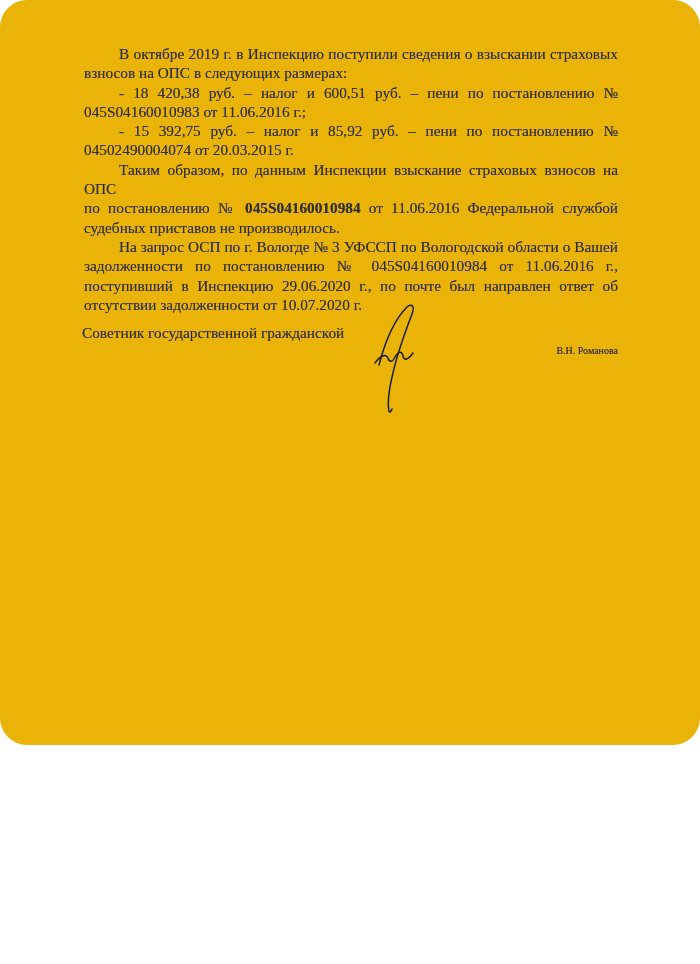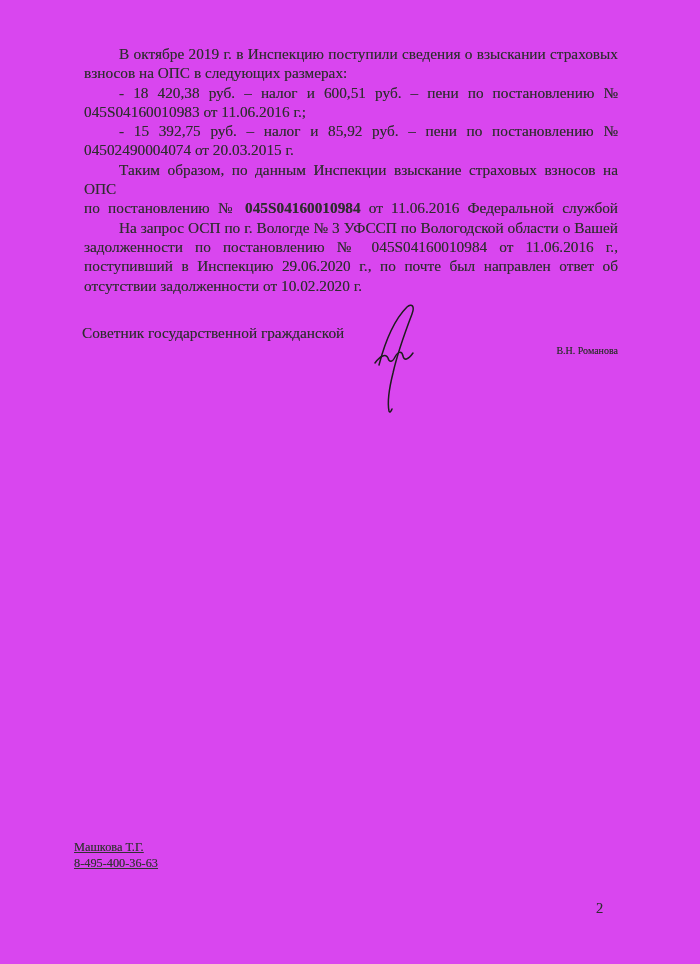--- a/index.html
+++ b/index.html
@@ -3,24 +3,25 @@
 <meta charset="utf-8">
 <style>
   html, body { margin: 0; padding: 0; }
   body {
     width: 700px; height: 964px;
     background: #ffffff;
     font-family: "Liberation Serif", "DejaVu Serif", serif;
   }
   .page {
     position: relative;
-    width: 700px; height: 964px;
-    background: #d946ef;
+    width: 700px; height: 745px;
+    background: #eab308;
     overflow: hidden;
     color: #2e2e2e;
+    border-radius: 27px;
   }
   
   .body-text {
     position: absolute;
     left: 84px; top: 44px; width: 534px;
     font-size: 15.3px;
     line-height: 19.3px;
     text-shadow: 0 0 0.5px rgba(45,45,45,0.55); 
   }
   .para { margin: 0; }
@@ -74,26 +75,27 @@
         <div class="tline first"><span>- 18 420,38 руб. – налог и 600,51 руб. – пени по постановлению №</span></div>
         <div class="tline lastline"><span>045S04160010983 от 11.06.2016 г.;</span></div>
       </div>
       <div class="para">
         <div class="tline first"><span>- 15 392,75 руб. – налог и 85,92 руб. – пени по постановлению №</span></div>
         <div class="tline lastline"><span>04502490004074 от 20.03.2015 г.</span></div>
       </div>
       <div class="para">
         <div class="tline first"><span>Таким образом, по данным Инспекции взыскание страховых взносов на ОПС</span></div>
         <div class="tline"><span>по постановлению № </span><span class="b">045S04160010984</span><span> от 11.06.2016 Федеральной службой</span></div>
+        <div class="tline lastline"><span>судебных приставов не производилось.</span></div>
       </div>
       <div class="para">
         <div class="tline first"><span>На запрос ОСП по г. Вологде № 3 УФССП по Вологодской области о Вашей</span></div>
         <div class="tline"><span>задолженности по постановлению № 045S04160010984 от 11.06.2016 г.,</span></div>
         <div class="tline"><span>поступивший в Инспекцию 29.06.2020 г., по почте был направлен ответ об</span></div>
-        <div class="tline lastline"><span>отсутствии задолженности от 10.02.2020 г.</span></div>
+        <div class="tline lastline"><span>отсутствии задолженности от 10.07.2020 г.</span></div>
       </div>
     </div>
 
   <div class="sig-title">
     <div>Советник государственной гражданской</div>
   </div>
 
   <svg class="signature-svg" width="55" height="118" viewBox="0 0 55 118">
     <g fill="none" stroke="#1d1d1d" stroke-width="1.5" stroke-linecap="round">
       <path d="M 8,68 C 14,45 24,22 36,10 C 41,6 44,9 41,17 C 33,38 26,58 22,76 C 18,92 16,104 18,114 C 18.5,116 20,115 21,112"></path>

